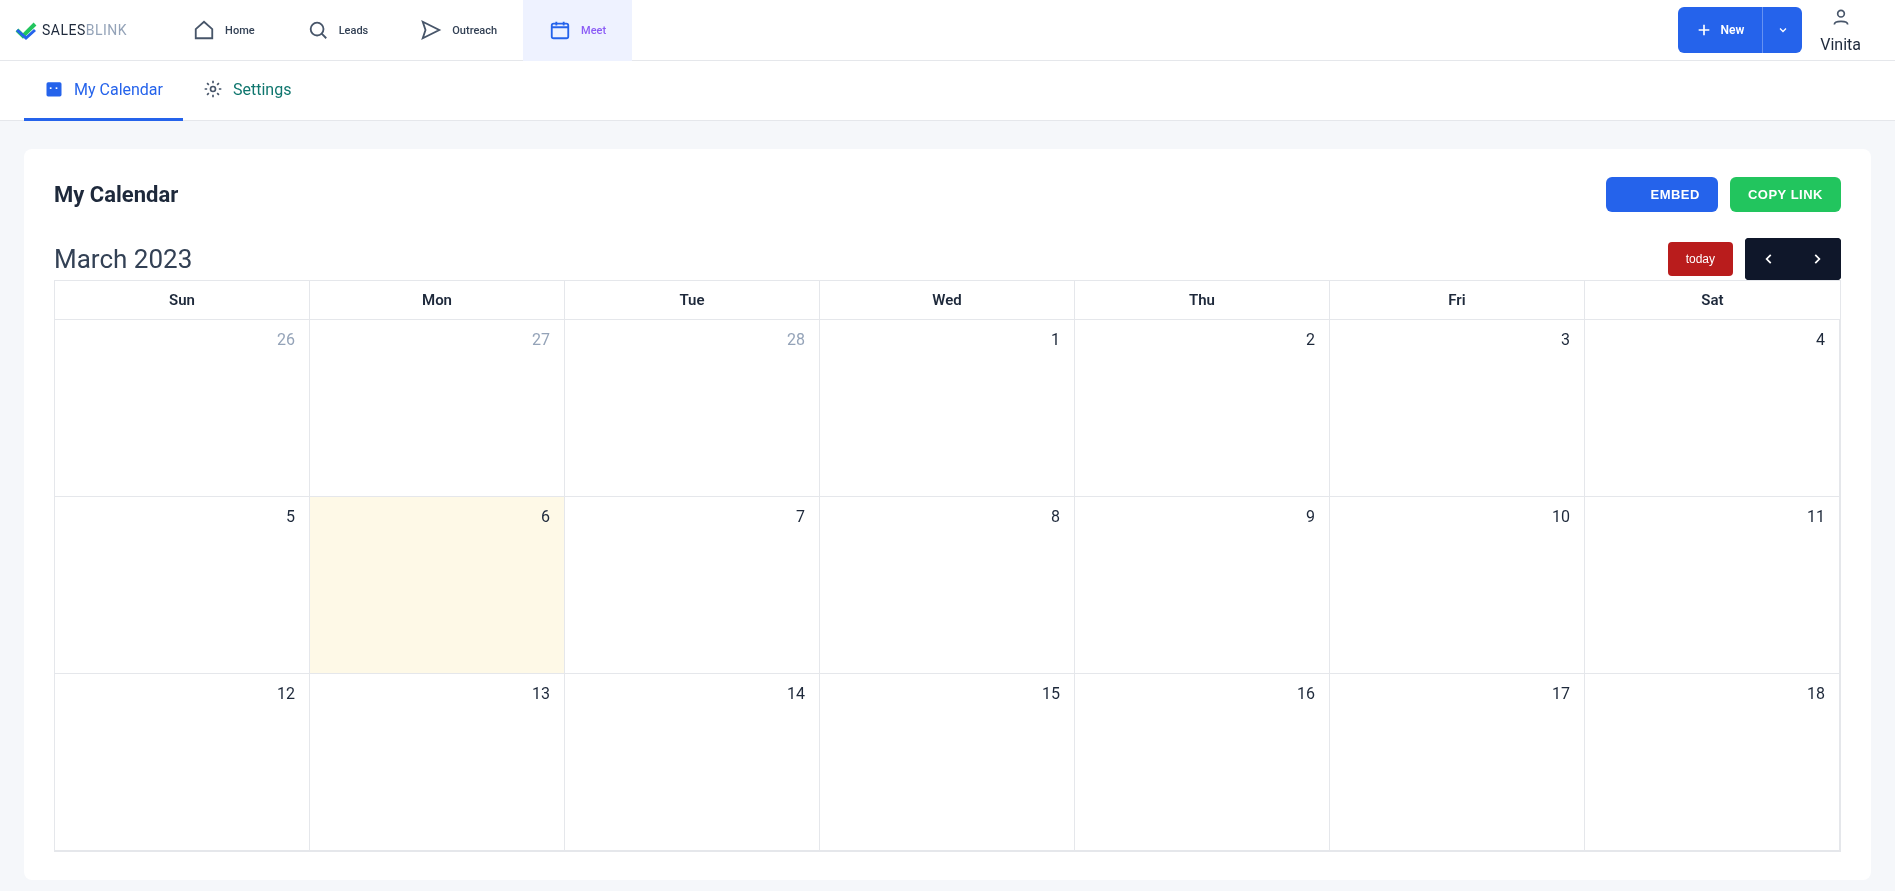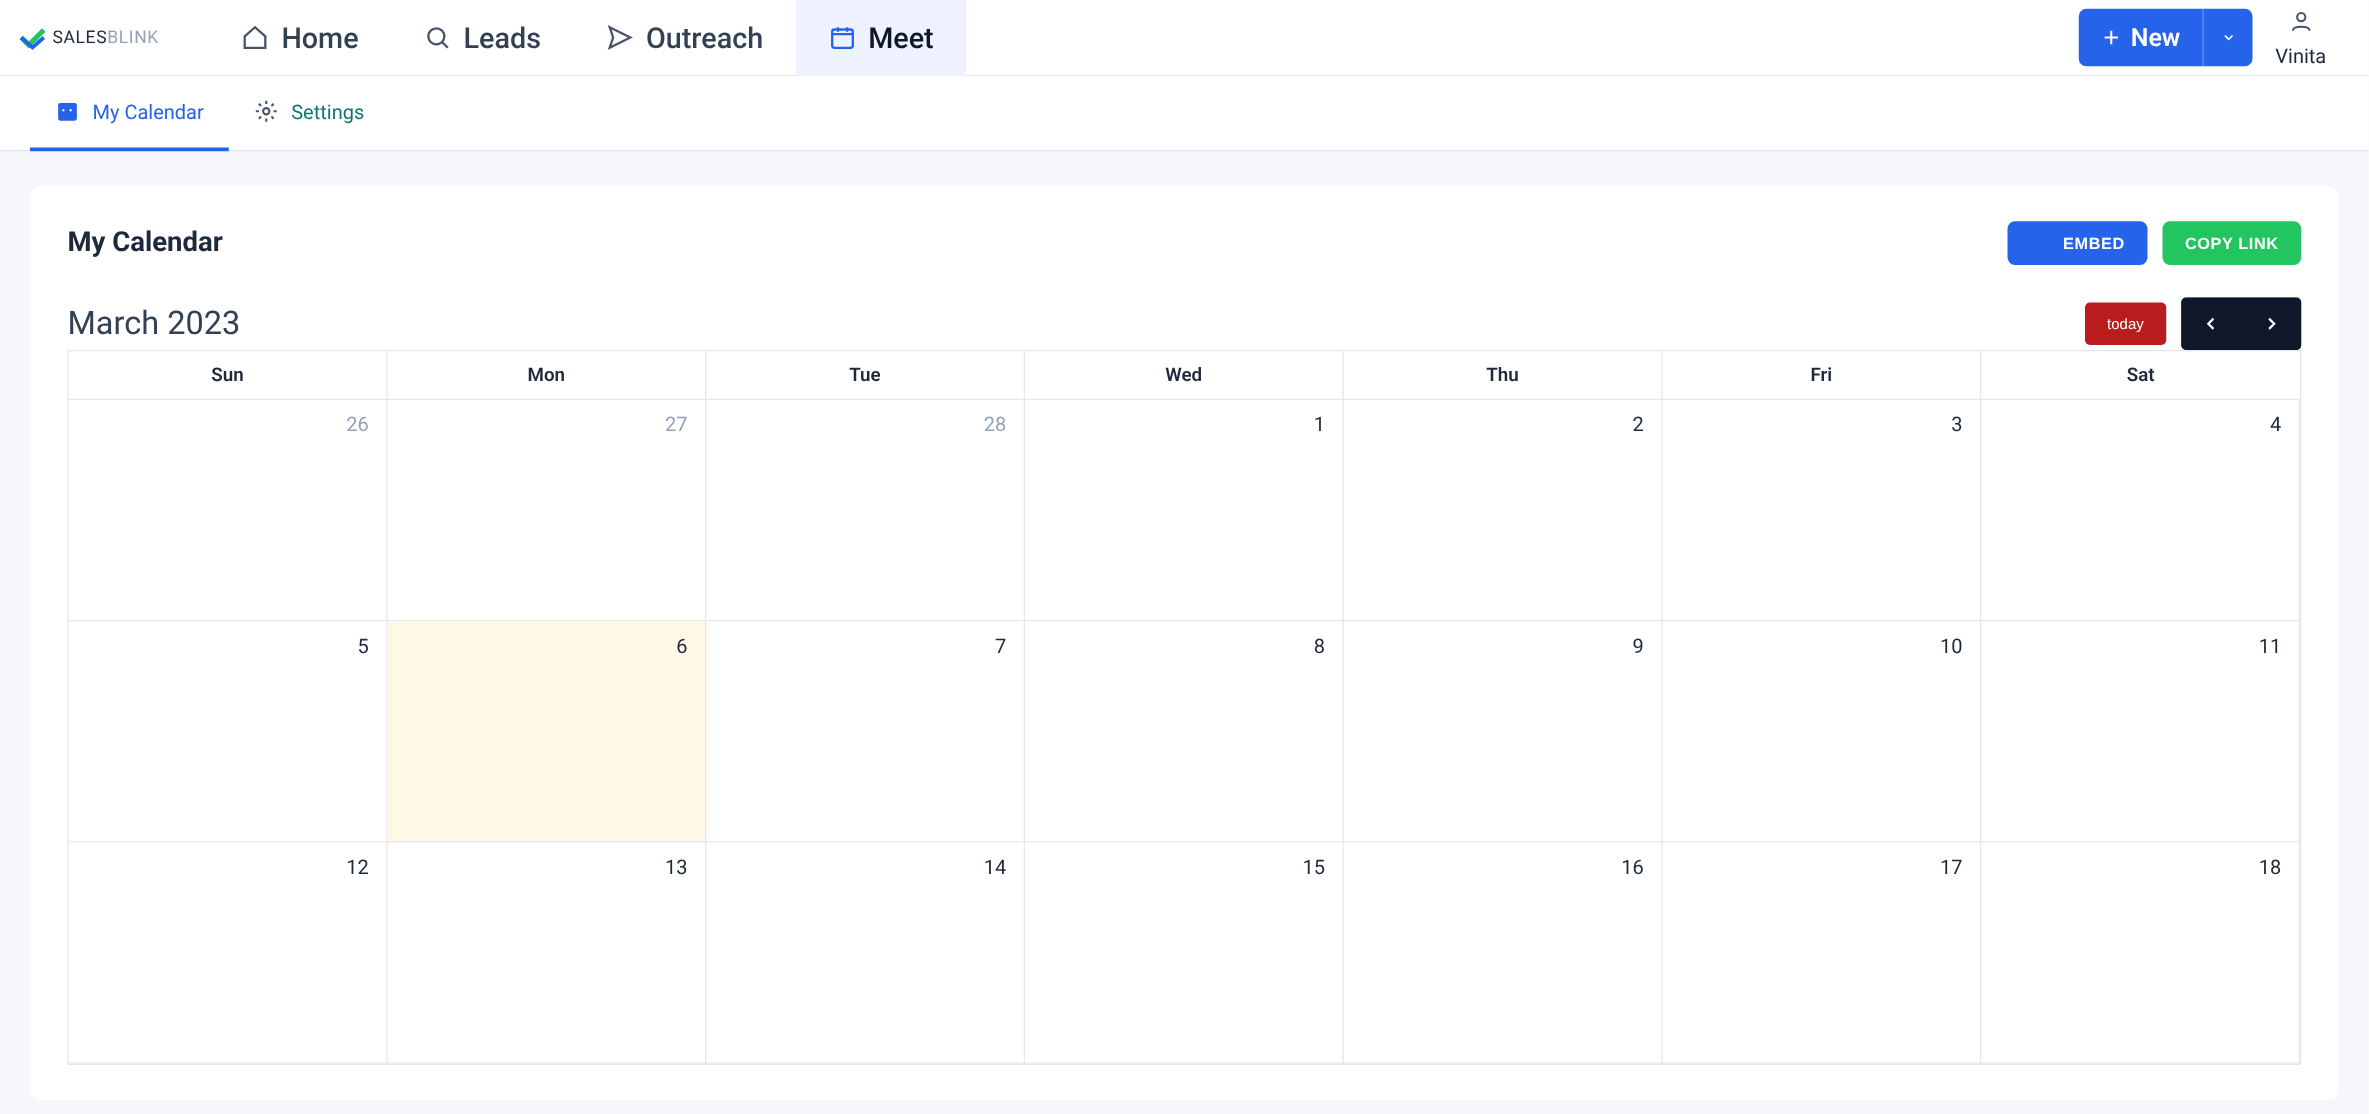--- a/index.html
+++ b/index.html
@@ -27,38 +27,38 @@
 .logo-text { font-weight: 400; font-size: 14px; letter-spacing: 0.5px; color: #1e293b;}
 .logo-text .blink { color: #94a3b8; }
 .nav-items { display: flex; gap: 0; }
 .nav-item {
   display: flex;
   align-items: center;
   gap: 10px;
   padding: 0 26px;
   height: 61px;
   color: #334155;
-  font-size: 23px;
+  font-size: 11px;
   font-weight: 500;
   cursor: pointer;
 }
-.nav-item.active { background: #eef2ff; color: #0f172a; }
+.nav-item.active { background: #eef2ff; color: #8b5cf6; }
 .nav-item svg { width: 22px; height: 22px; stroke: #475569; fill:none; stroke-width:2;}
 .nav-item.active svg { stroke: #2563eb; }
 .right-nav { margin-left: auto; display: flex; align-items: center; gap: 18px; }
 .new-btn {
   display: flex;
   align-items: center;
   background: #2563eb;
   color: #fff;
   border-radius: 6px;
   height: 46px;
   cursor: pointer;
 }
-.new-btn .main { display: flex; align-items: center; gap: 8px; padding: 0 18px; font-weight:600; font-size: 20px;}
+.new-btn .main { display: flex; align-items: center; gap: 8px; padding: 0 18px; font-weight:600; font-size: 12px;}
 .new-btn .caret { width:40px; height:46px; display:flex; align-items:center; justify-content:center; border-left: 1px solid rgba(255,255,255,0.3);}
 .user-area { display: flex; align-items: center; gap: 8px; cursor:pointer; padding-right:20px; font-size:16px;flex-direction:column;}
 .user-area svg { width:20px; height:20px; stroke:#475569; fill:none; stroke-width:2;}
 
 .sub-nav {
   display: flex;
   align-items: center;
   background: #fff;
   height: 60px;
   padding: 0 24px;

